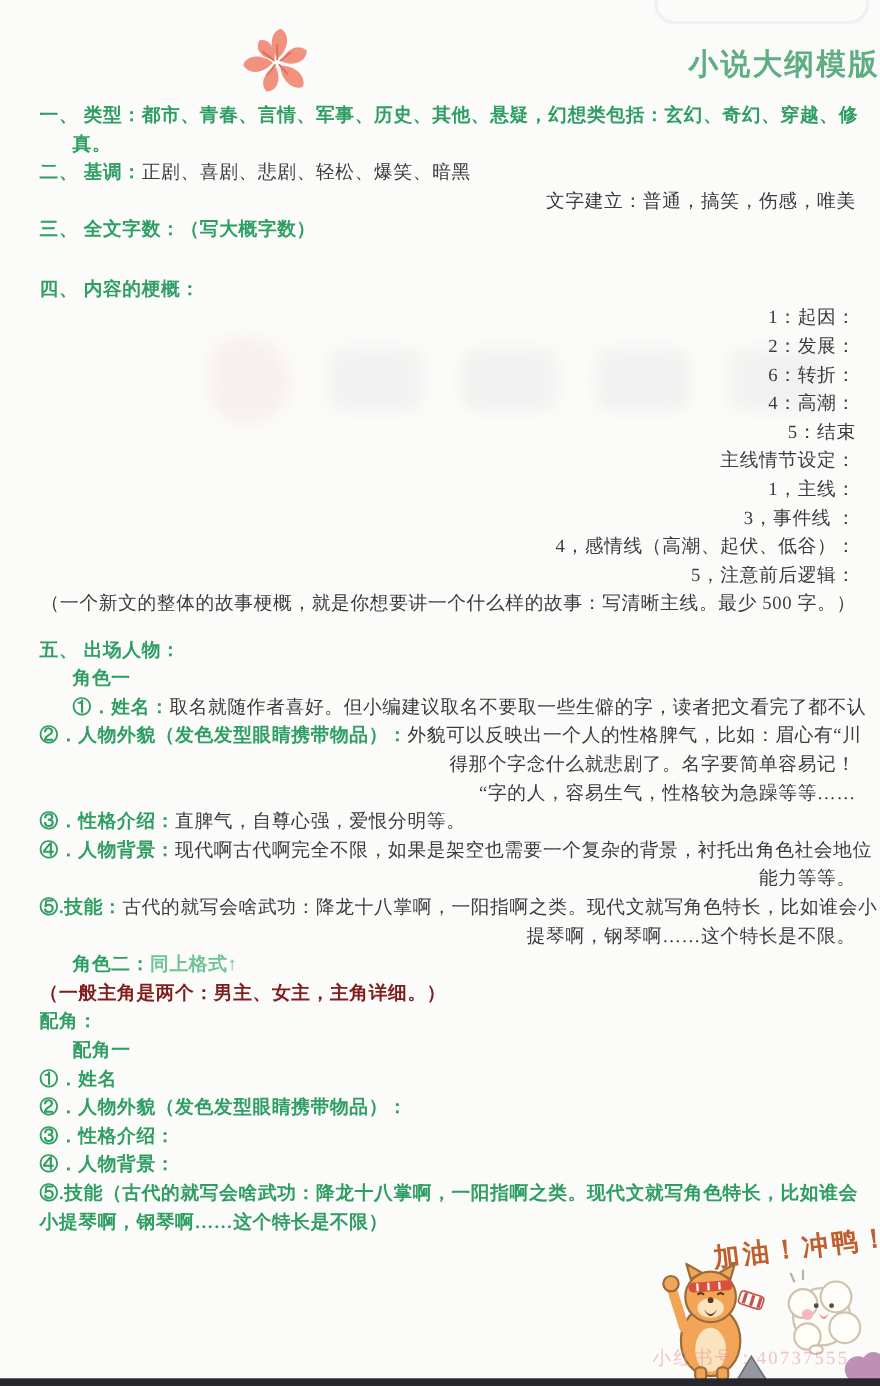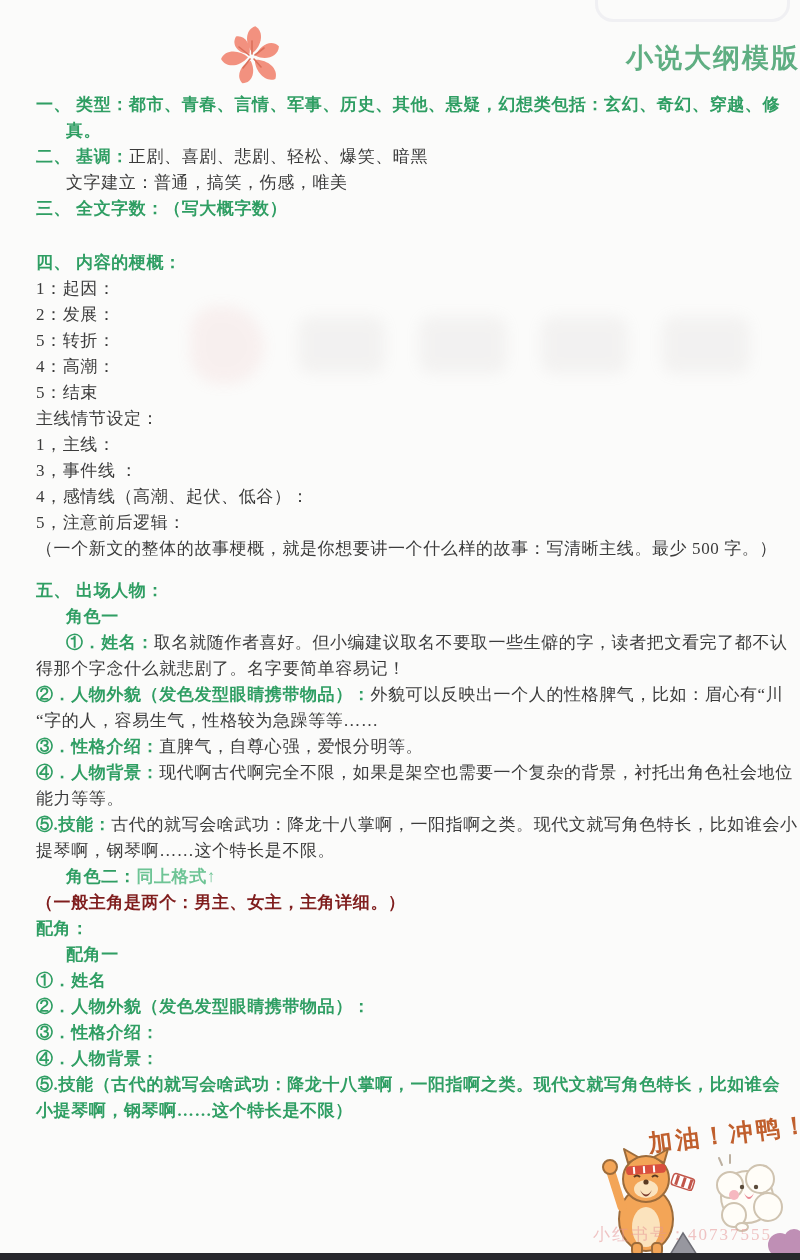--- a/index.html
+++ b/index.html
@@ -35,21 +35,21 @@
   .center-watermark { position:absolute; left:190px; top:300px; width:560px; height:90px; display:flex; align-items:center; gap:34px; filter:blur(7px); opacity:.12; }
   .wm-blob { border-radius:14px; }
   .wm-pink { width:74px; height:78px; background:#e2a0a0; border-radius:40% 60% 55% 45%; }
   .wm-gray { width:88px; height:58px; background:#b9b2b2; }
 
   
   .doc { position:absolute; left:36px; top:92px; width:742px; }
   .line { height:26px; line-height:26px; font-size:17px; letter-spacing:.6px; white-space:nowrap; }
   .g  { color:#2f9e63; font-weight:bold; }
   .lg { color:#6ec495; font-weight:bold; }
-  .b  { color:#3b3b3b; font-weight:normal; }
+  .b  { color:#3b3b3b; font-weight:normal;text-align:right; }
   .r  { color:#7f1d1d; font-weight:bold; }
   .ind  { padding-left:30px; }
   .gap-lg { height:28px; }
   .gap-md { height:16px; }
 
   
   .mascot { position:absolute; right:-4px; bottom:5px; width:220px; height:118px; }
   .cheer {
     position:absolute; right:-10px; bottom:110px;
     transform:rotate(-7deg);
@@ -108,37 +108,37 @@
     <div class="line g ind">真。</div>
     <div class="line"><span class="g">二、 基调：</span><span class="b">正剧、喜剧、悲剧、轻松、爆笑、暗黑</span></div>
     <div class="line b ind">文字建立：普通，搞笑，伤感，唯美</div>
     <div class="line g">三、 全文字数：（写大概字数）</div>
 
     <div class="gap-lg"></div>
 
     <div class="line g">四、 内容的梗概：</div>
     <div class="line b">1：起因：</div>
     <div class="line b">2：发展：</div>
-    <div class="line b">5：转折：</div>
+    <div class="line b">6：转折：</div>
     <div class="line b">4：高潮：</div>
     <div class="line b">5：结束</div>
     <div class="line b">主线情节设定：</div>
     <div class="line b">1，主线：</div>
     <div class="line b">3，事件线 ：</div>
     <div class="line b">4，感情线（高潮、起伏、低谷）：</div>
     <div class="line b">5，注意前后逻辑：</div>
     <div class="line b">（一个新文的整体的故事梗概，就是你想要讲一个什么样的故事：写清晰主线。最少 500 字。）</div>
 
     <div class="gap-md"></div>
 
     <div class="line g">五、 出场人物：</div>
     <div class="line g ind">角色一</div>
     <div class="line ind"><span class="g">①．姓名：</span><span class="b">取名就随作者喜好。但小编建议取名不要取一些生僻的字，读者把文看完了都不认</span></div>
+    <div class="line"><span class="g">②．人物外貌（发色发型眼睛携带物品）：</span><span class="b">外貌可以反映出一个人的性格脾气，比如：眉心有“川</span></div>
     <div class="line b">得那个字念什么就悲剧了。名字要简单容易记！</div>
-    <div class="line"><span class="g">②．人物外貌（发色发型眼睛携带物品）：</span><span class="b">外貌可以反映出一个人的性格脾气，比如：眉心有“川</span></div>
     <div class="line b">“字的人，容易生气，性格较为急躁等等……</div>
     <div class="line"><span class="g">③．性格介绍：</span><span class="b">直脾气，自尊心强，爱恨分明等。</span></div>
     <div class="line"><span class="g">④．人物背景：</span><span class="b">现代啊古代啊完全不限，如果是架空也需要一个复杂的背景，衬托出角色社会地位，</span></div>
     <div class="line b">能力等等。</div>
     <div class="line"><span class="g">⑤.技能：</span><span class="b">古代的就写会啥武功：降龙十八掌啊，一阳指啊之类。现代文就写角色特长，比如谁会小</span></div>
     <div class="line b">提琴啊，钢琴啊……这个特长是不限。</div>
     <div class="line ind"><span class="g">角色二：</span><span class="lg">同上格式↑</span></div>
     <div class="line r">（一般主角是两个：男主、女主，主角详细。）</div>
     <div class="line g">配角：</div>
     <div class="line g ind">配角一</div>

